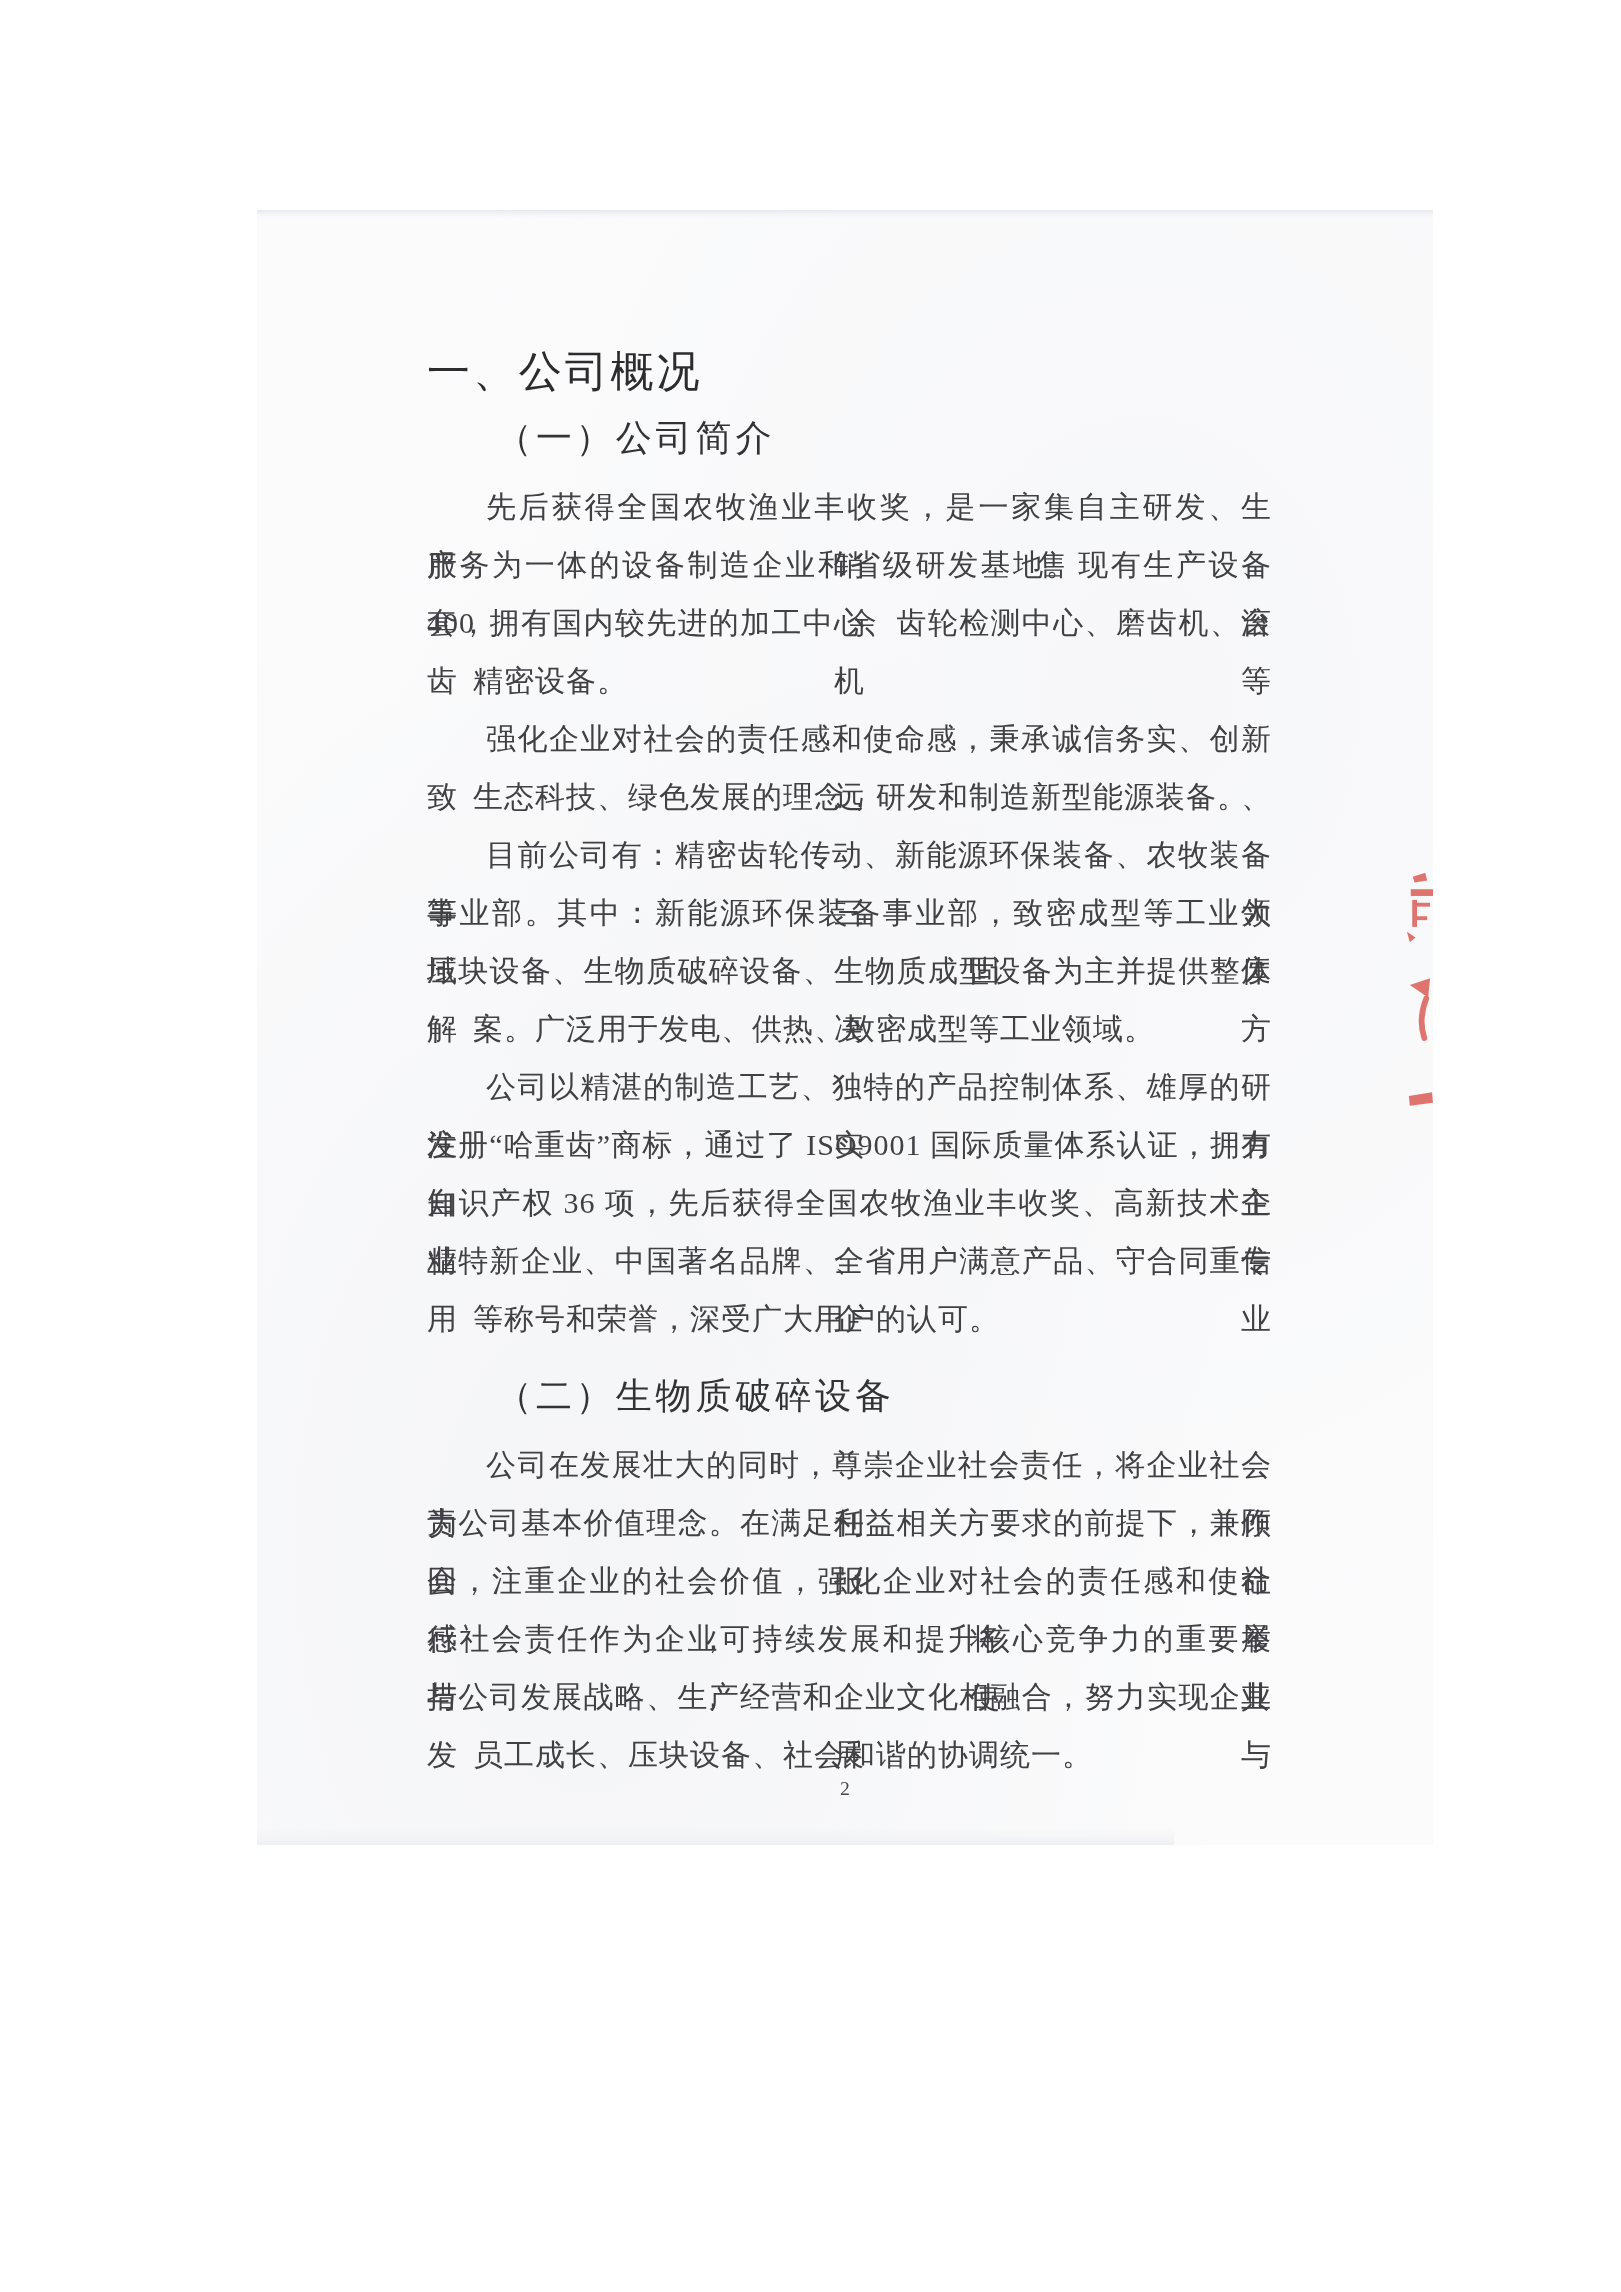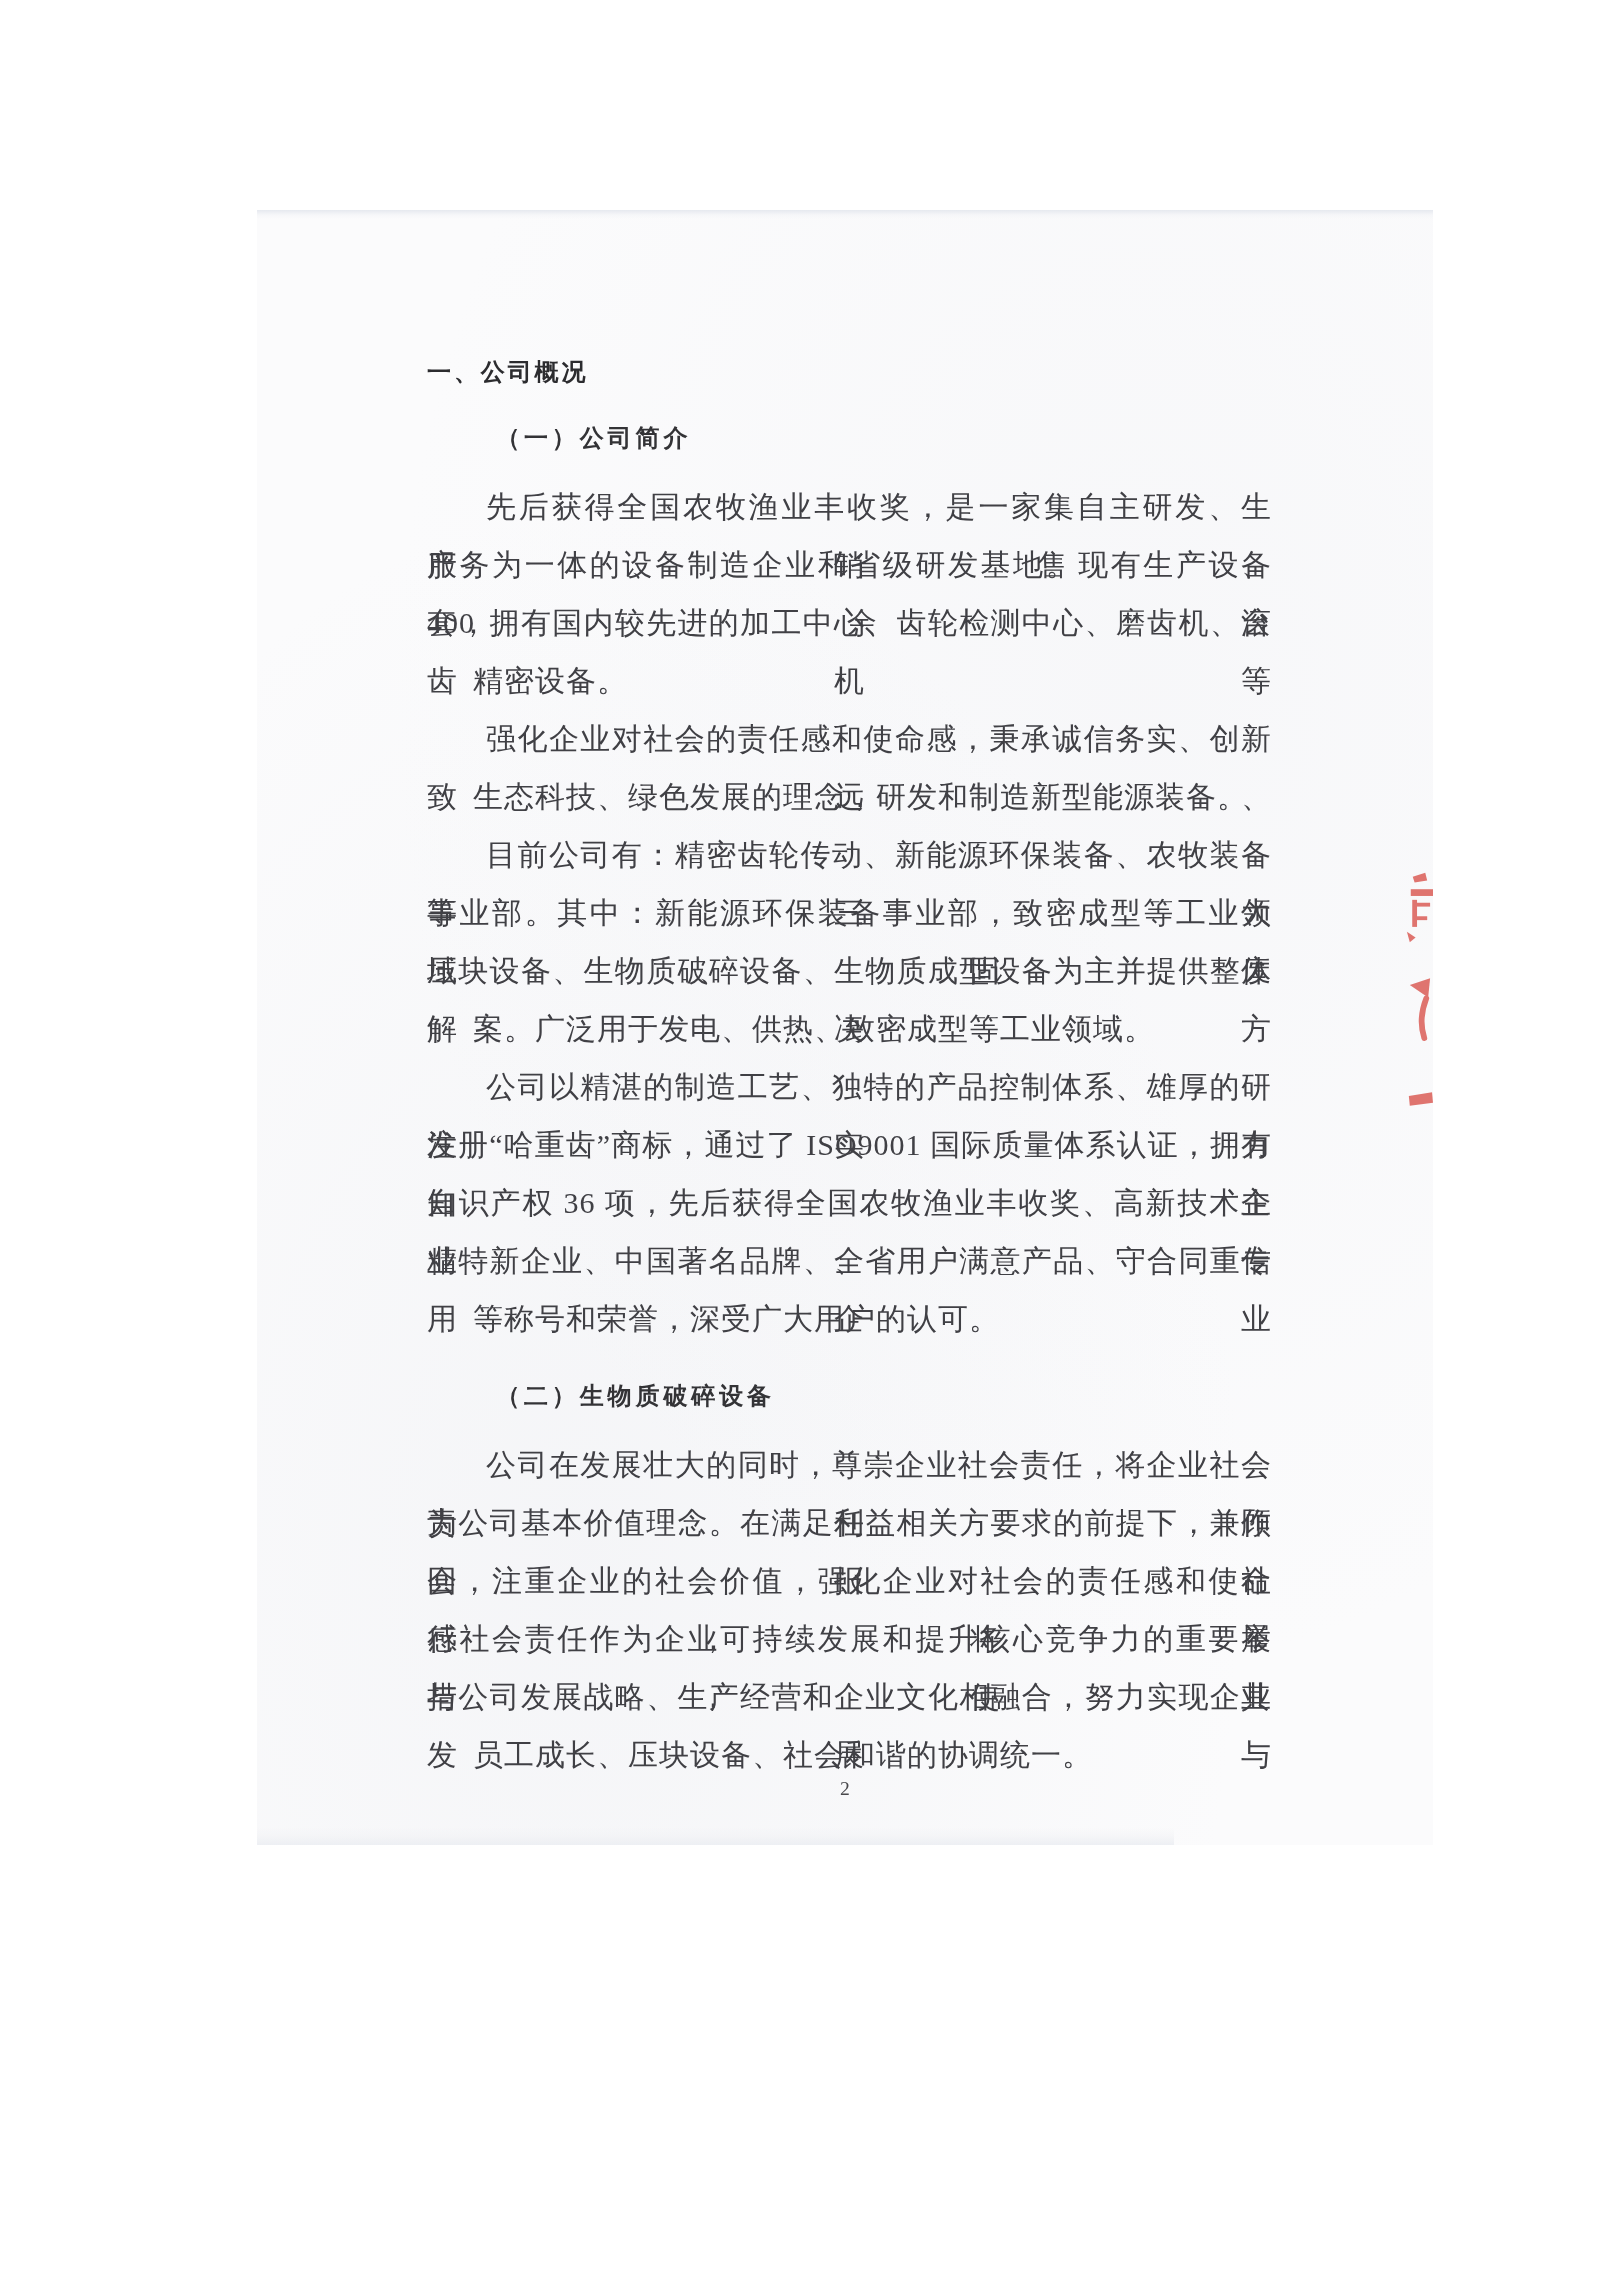--- a/index.html
+++ b/index.html
@@ -43,30 +43,30 @@
   .doc-text {
     position: absolute;
     left: 170px;
     top: 137px;
     width: 845px;
     color: #3f3f43;
   }
 
   .h1 {
     font-family: "Liberation Sans", "DejaVu Sans", sans-serif;
-    font-size: 24px;
-    font-weight: bold;
+    font-size: 43px;
+    font-weight: normal;
     line-height: 49px;
     letter-spacing: 2.9px;
     color: #2c2c2f;
   }
 
   .h2 {
-    font-size: 24px;
-    font-weight: 700;
+    font-size: 36px;
+    font-weight: 400;
     line-height: 45px;
     margin-top: 19.6px;
     margin-bottom: 17.6px;
     margin-left: 69px;
     letter-spacing: 3.9px;
     color: #333336;
   }
   .h2 ~ .h2 { margin-top: 25.5px; }   
 
   .para { margin: 0; }

